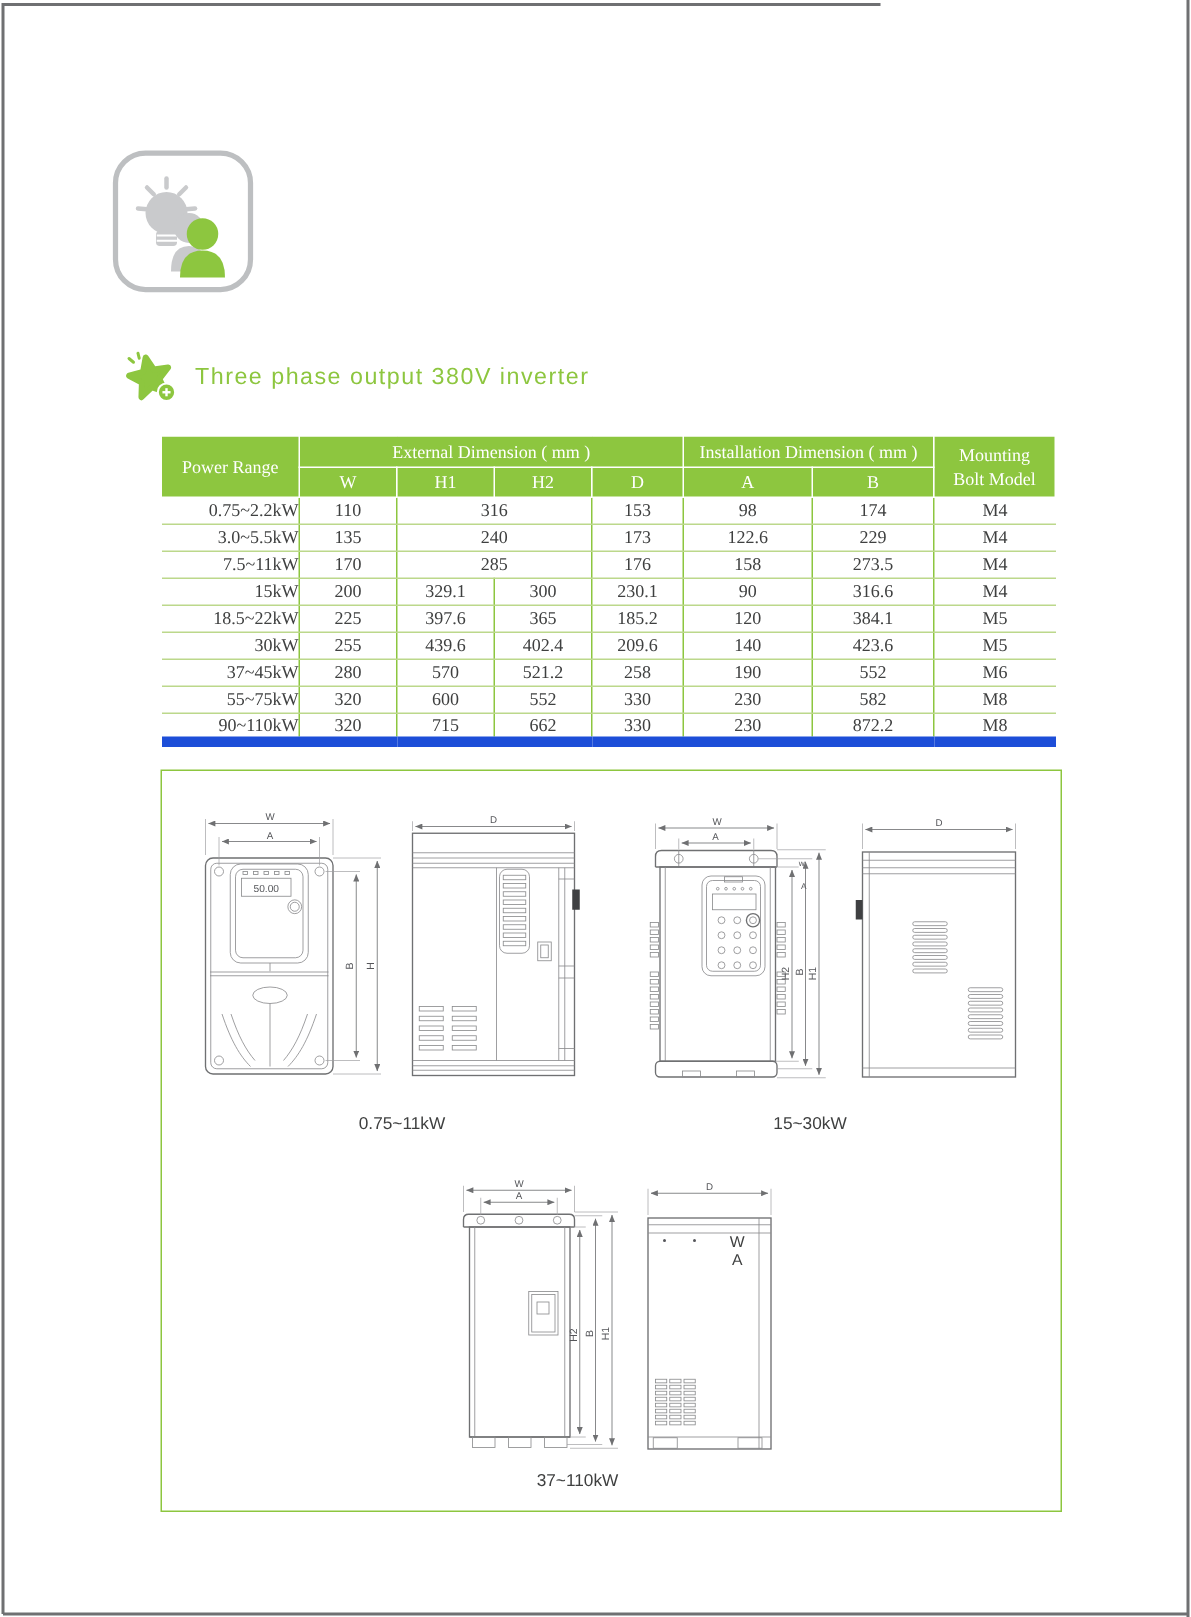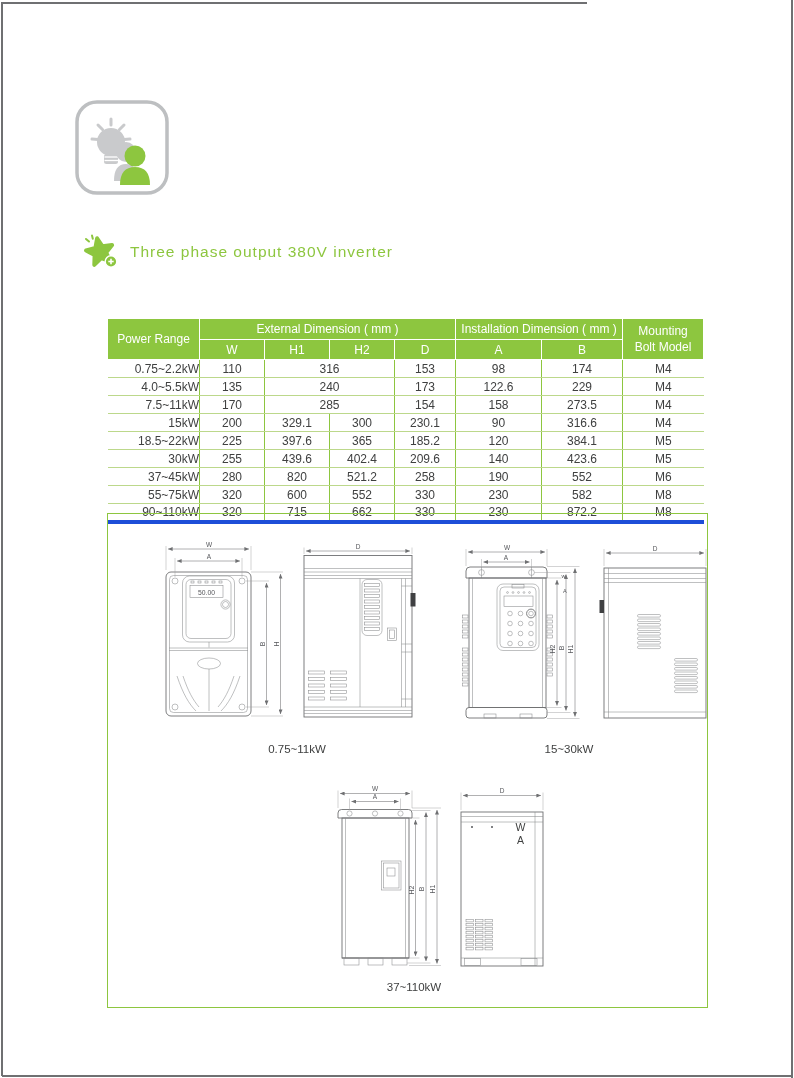--- a/index.html
+++ b/index.html
@@ -13,37 +13,37 @@
   .b-bottom { position:absolute; left:2px;  top:1075px; width:790px; height:2px;  background:#6f7072; }
 
   .hdr-icon { position:absolute; left:74px; top:99px; }
   .title { position:absolute; left:196px; top:119px; font-size:31px; letter-spacing:4px;
            color:#8dc63f; font-weight:400; }
   .star-icon { position:absolute; left:82px; top:234px; }
   .subtitle { position:absolute; left:130px; top:243px; font-size:15.5px; letter-spacing:1px;
               color:#8dc63f; font-weight:400; }
 
   
-  .tbl-wrap { position:absolute; left:107px; top:318px; width:596px; }
+  .tbl-wrap { position:absolute; left:107px; top:290px; width:596px;font-family:Liberation Serif, serif; }
   table.dim { width:596px; border-collapse:collapse; table-layout:fixed;
               font-size:12px; color:#3f4040; }
   table.dim thead th { background:#8dc63f; color:#fff; font-weight:400; font-size:12px;
                        border:1px solid #fff; text-align:center; }
   table.dim thead tr.r1 th { height:21px; }
   table.dim thead tr.r2 th { height:20px; }
   table.dim tbody td { height:18px; text-align:center;
                        border-right:1px solid #8dc63f; border-bottom:1px solid #bcd88b; }
   table.dim tbody td:last-child { border-right:none; }
-  table.dim tbody tr:last-child td { border-bottom:4px solid #1d4ed8; }
+  table.dim tbody tr:last-child td { border-bottom:7px solid #1d4ed8; }
   table.dim tbody td.range { text-align:right; padding-left:9px; }
   .mount-hd { line-height:1.35;margin-left:48px; }
 
   
   .draw-box { position:absolute; left:107px; top:513px; width:601px; height:495px;
-              border:1px solid #8dc63f;padding-left:29px; }
+              border:1px solid #8dc63f; }
   .draw-box svg { display:block; }
 
   
   .ol  { fill:none; stroke:#6f7072; stroke-width:0.9; }
   .ln  { fill:none; stroke:#8a8b8d; stroke-width:0.55; }
   .dm  { fill:none; stroke:#6f7072; stroke-width:0.55; }
   .xt  { fill:none; stroke:#9c9d9f; stroke-width:0.45; }
   text.dl  { font-size:6.5px; fill:#55565a; font-family:"Liberation Sans",sans-serif; }
   text.dr  { font-size:7px;   fill:#55565a; font-family:"Liberation Sans",sans-serif; }
   text.sm  { font-size:5.5px; fill:#55565a; font-family:"Liberation Sans",sans-serif; }
@@ -135,33 +135,33 @@
         <tr>
           <td class="range">0.75~2.2kW</td>
           <td>110</td>
           <td colspan="2">316</td>
           <td>153</td>
           <td>98</td>
           <td>174</td>
           <td>M4</td>
         </tr>
         <tr>
-          <td class="range">4.0~5.5kW</td>
+          <td class="range">3.0~5.5kW</td>
           <td>135</td>
           <td colspan="2">240</td>
           <td>173</td>
           <td>122.6</td>
           <td>229</td>
           <td>M4</td>
         </tr>
         <tr>
           <td class="range">7.5~11kW</td>
           <td>170</td>
           <td colspan="2">285</td>
-          <td>154</td>
+          <td>176</td>
           <td>158</td>
           <td>273.5</td>
           <td>M4</td>
         </tr>
         <tr>
           <td class="range">15kW</td>
           <td>200</td>
           <td>329.1</td>
           <td>300</td>
           <td>230.1</td>
@@ -185,21 +185,21 @@
           <td>439.6</td>
           <td>402.4</td>
           <td>209.6</td>
           <td>140</td>
           <td>423.6</td>
           <td>M5</td>
         </tr>
         <tr>
           <td class="range">37~45kW</td>
           <td>280</td>
-          <td>820</td>
+          <td>570</td>
           <td>521.2</td>
           <td>258</td>
           <td>190</td>
           <td>552</td>
           <td>M6</td>
         </tr>
         <tr>
           <td class="range">55~75kW</td>
           <td>320</td>
           <td>600</td>

